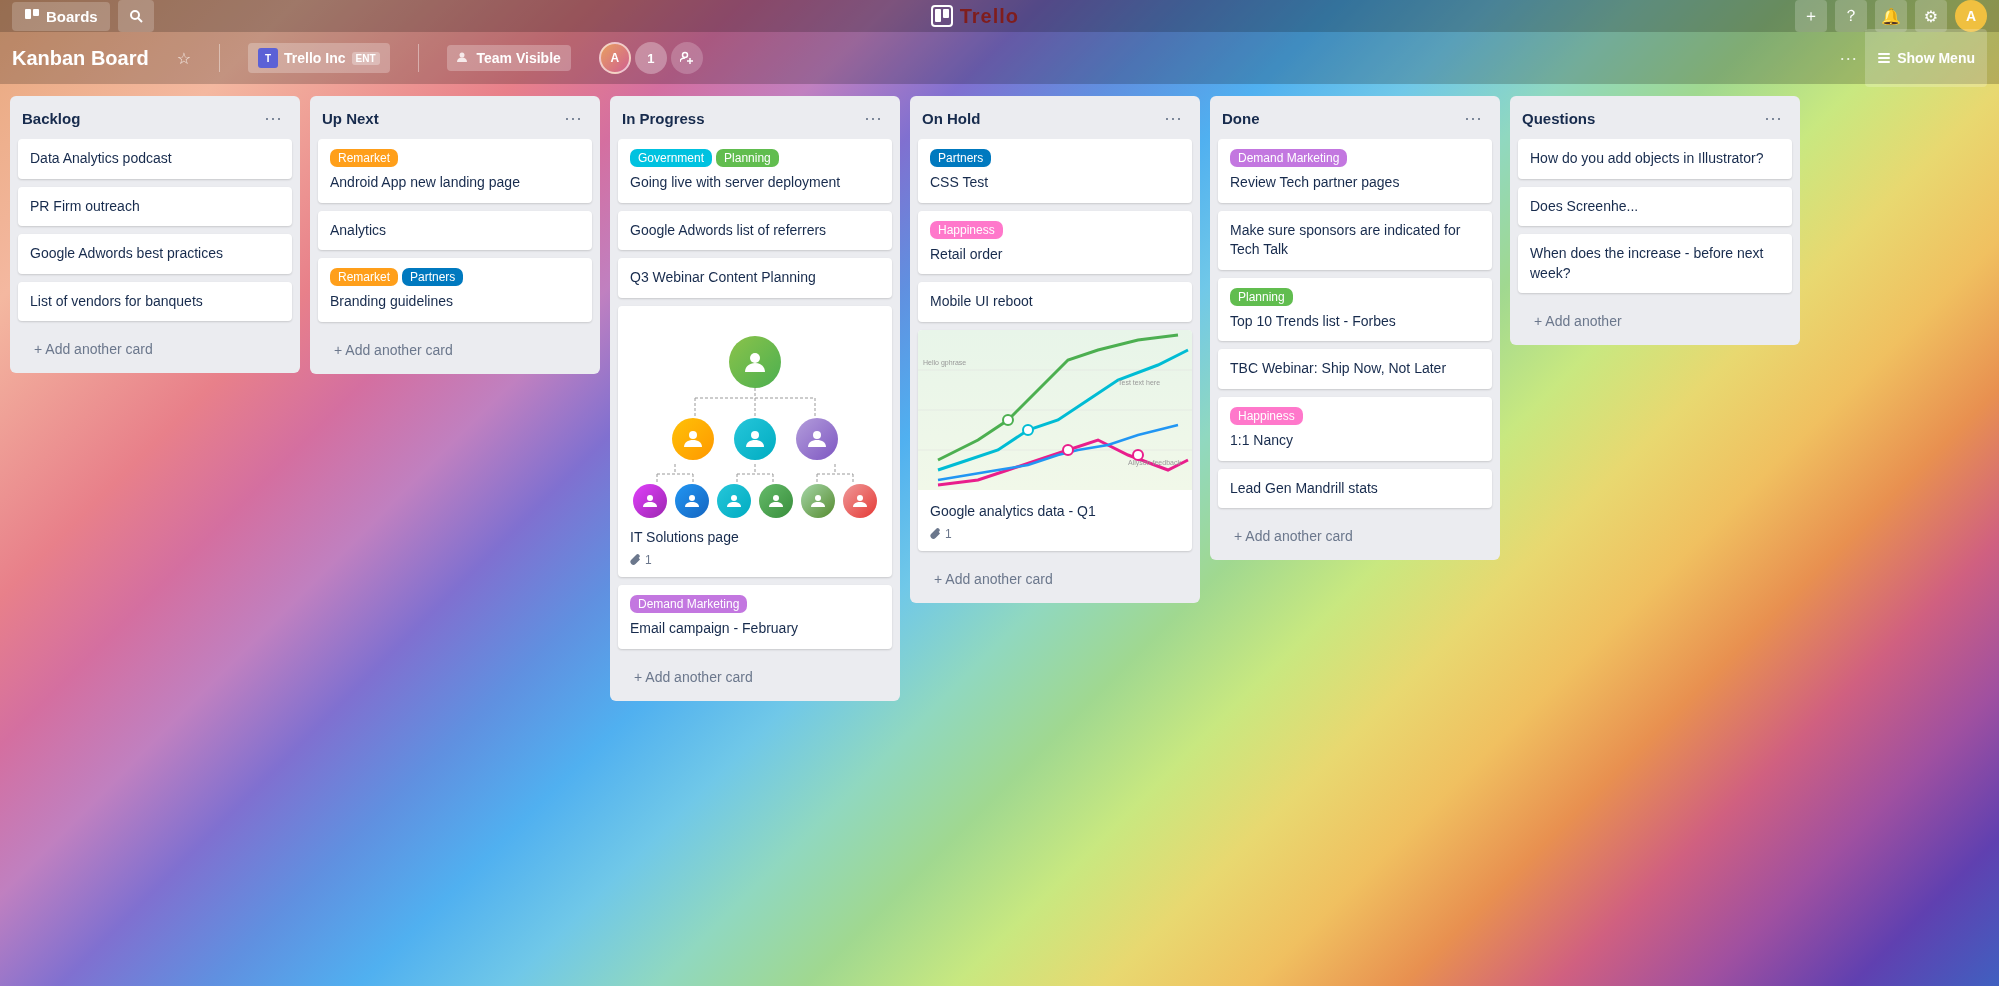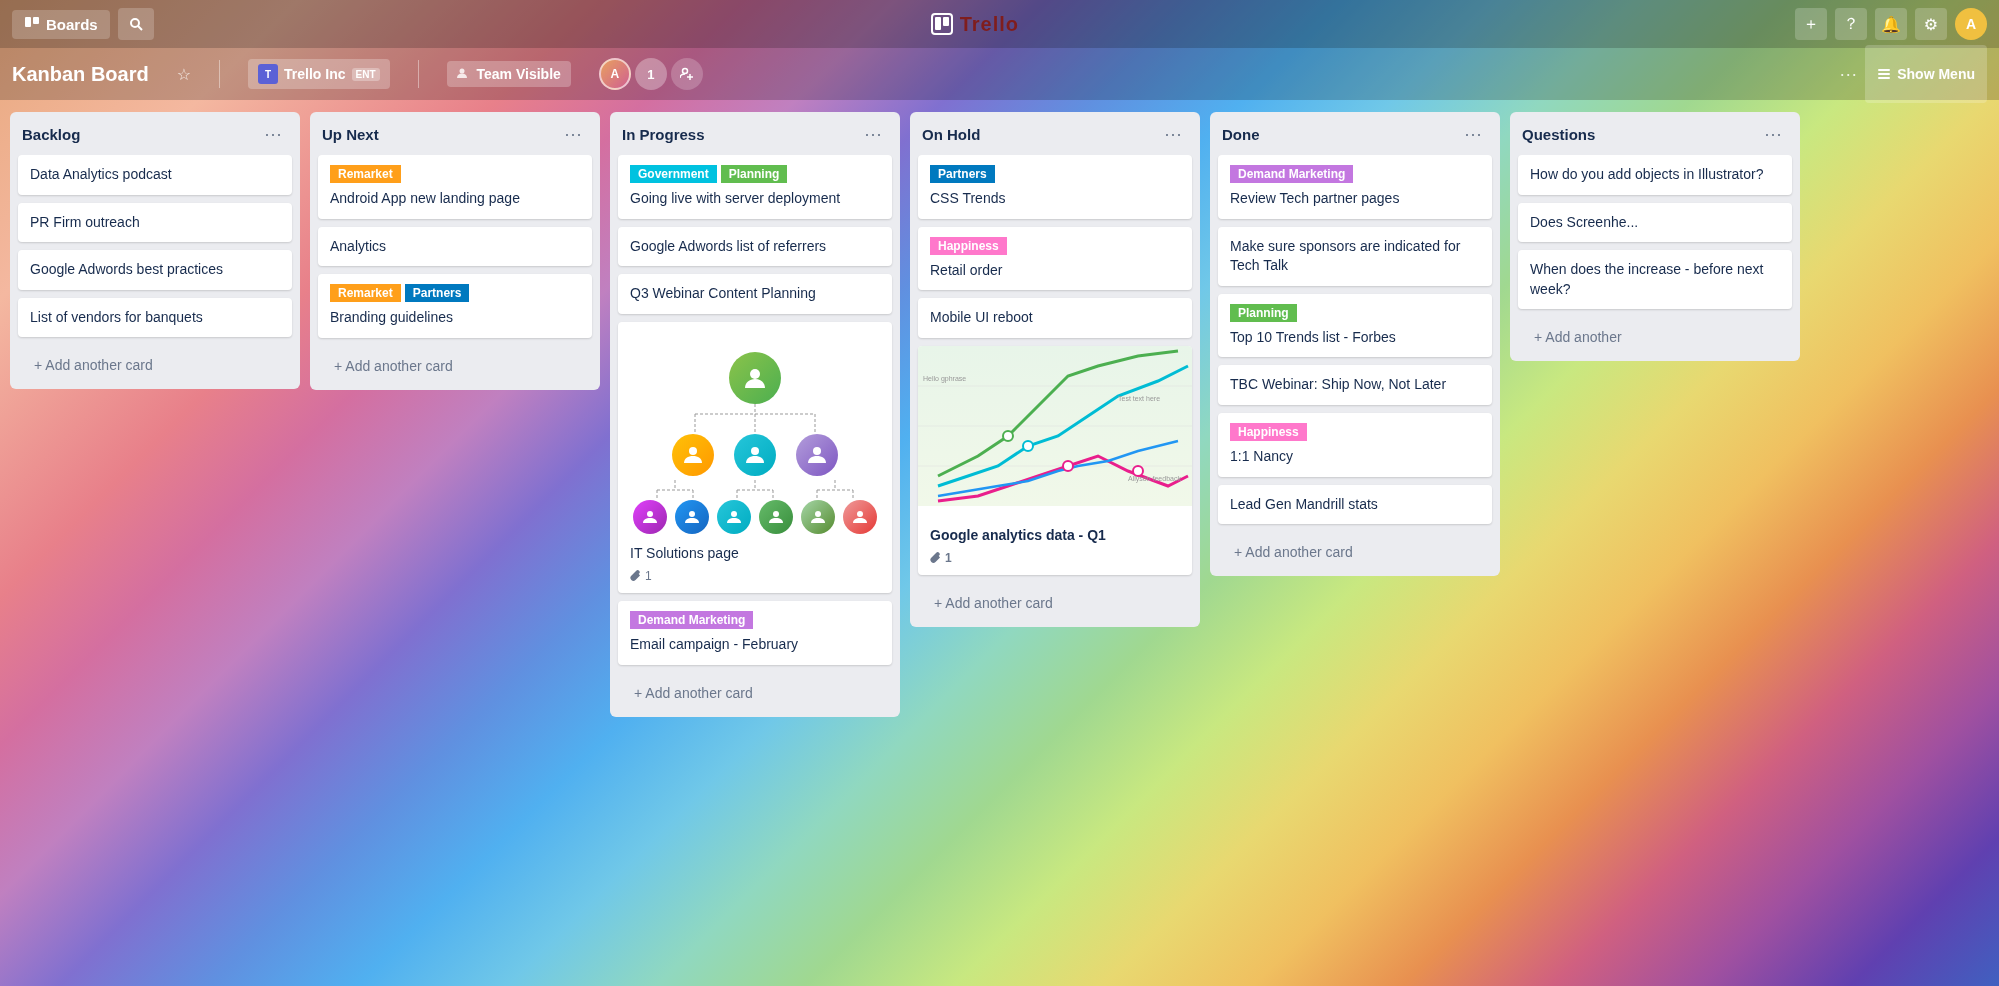--- a/index.html
+++ b/index.html
@@ -14,21 +14,21 @@
         #70c8e8 50%, #90d8c0 55%, #a0d890 60%, #c8e880 65%,
         #e8d870 70%, #f0c060 75%, #e89050 80%, #d06080 85%,
         #a050a0 90%, #6040b0 95%, #4060c0 100%);
       z-index: 0;
     }
 
     
     .topbar {
       position: relative; z-index: 10;
       background: rgba(0,0,0,0.35);
-      height: 48px;
+      height: 32px;
       display: flex; align-items: center;
       padding: 16px 12px;
       gap: 8px;
     }
     .topbar-left { display: flex; align-items: center; gap: 8px; flex: 0 0 auto; }
     .topbar-center { flex: 1; display: flex; justify-content: center; align-items: center; }
     .topbar-right { display: flex; align-items: center; gap: 8px; flex: 0 0 auto; }
 
     .boards-btn {
       display: flex; align-items: center; gap: 6px;
@@ -149,22 +149,22 @@
       padding: 10px 12px;
       margin-bottom: 8px;
       box-shadow: 0 1px 2px rgba(0,0,0,0.15);
       cursor: pointer;
     }
     .card-title { font-size: 14px; color: #172b4d; line-height: 1.4; }
 
     
     .card-labels { display: flex; flex-wrap: wrap; gap: 4px; margin-bottom: 6px; }
     .label {
-      border-radius: 0; padding: 2px 8px;
-      font-size: 12px; font-weight: 700; color: #fff;
+      border-radius: 7px; padding: 2px 8px;
+      font-size: 12px; font-weight: 400; color: #fff;
       display: inline-block;
     }
     .label-orange { background: #ff9f1a; color: #fff; }
     .label-green { background: #61bd4f; color: #fff; }
     .label-blue { background: #0079bf; color: #fff; }
     .label-purple { background: #c377e0; color: #fff; }
     .label-pink { background: #ff78cb; color: #fff; }
     .label-teal { background: #00c2e0; color: #fff; }
 
     
@@ -452,21 +452,21 @@
   <div class="list">
     <div class="list-header">
       <span class="list-title">On Hold</span>
       <button class="list-menu-btn">···</button>
     </div>
     <div class="list-cards">
       <div class="card">
         <div class="card-labels">
           <span class="label label-blue">Partners</span>
         </div>
-        <span class="card-title">CSS Trends</span>
+        <span class="card-title">CSS Test</span>
       </div>
       <div class="card">
         <div class="card-labels">
           <span class="label label-pink">Happiness</span>
         </div>
         <span class="card-title">Retail order</span>
       </div>
       <div class="card">
         <span class="card-title">Mobile UI reboot</span>
       </div>
@@ -491,21 +491,21 @@
             <circle cx="90" cy="90" r="5" fill="white" stroke="#4caf50" stroke-width="2"></circle>
             <circle cx="110" cy="100" r="5" fill="white" stroke="#00bcd4" stroke-width="2"></circle>
             <circle cx="150" cy="120" r="5" fill="white" stroke="#e91e8c" stroke-width="2"></circle>
             <circle cx="220" cy="125" r="5" fill="white" stroke="#e91e8c" stroke-width="2"></circle>
 
             <text x="5" y="35" font-size="7" fill="#999">Hello gphrase</text>
             <text x="200" y="55" font-size="7" fill="#999">Test text here</text>
             <text x="210" y="135" font-size="7" fill="#999">Allyson feedback</text>
           </svg>
         </div>
-        <div style="padding:20px 12px 0;font-weight:bold;">
+        <div style="padding:12px 12px 0;">
           <span class="card-title">Google analytics data - Q1</span>
           <div class="card-footer">
             <span class="card-attachment">
               <svg width="12" height="12" viewBox="0 0 12 12" fill="#6b778c">
                   <path d="M10 5.5L5.5 10a3 3 0 01-4.24-4.24l5-5a2 2 0 012.83 2.83L4.6 8.1a1 1 0 01-1.42-1.42L7.5 2.35"></path>
                 </svg>
               1
             </span>
           </div>
         </div>

